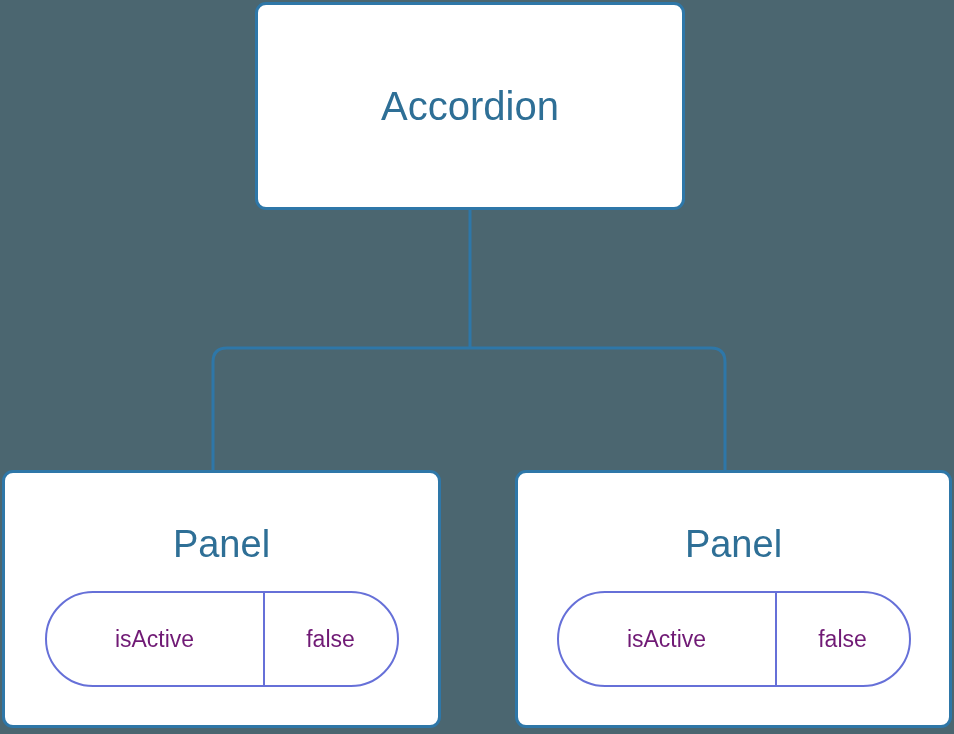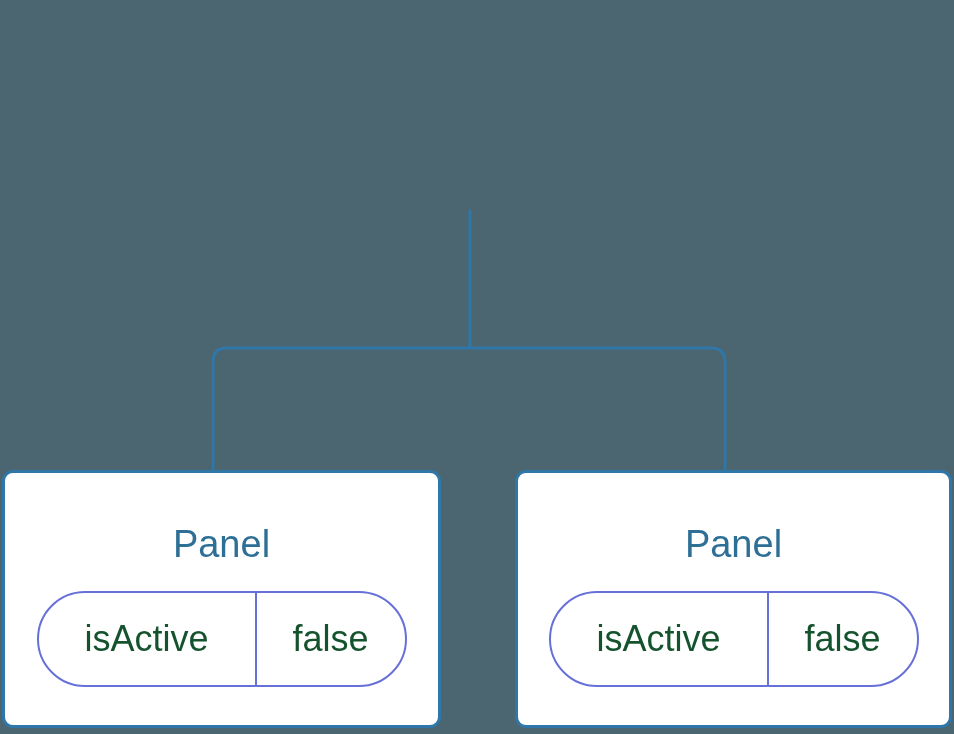--- a/index.html
+++ b/index.html
@@ -89,52 +89,55 @@
     box-sizing: border-box;
     background: #ffffff;
     display: flex;
     align-items: stretch;
     overflow: hidden;
   }
   .pill-cell {
     display: flex;
     align-items: center;
     justify-content: center;
-    color: #14532d;
-    font-size: 36px;
+    color: #701a75;
+    font-size: 23px;
     line-height: 1;
     white-space: nowrap;
     box-sizing: border-box;
   }
   .pill-key {
     width: 216px;
   }
   .pill-divider {
     width: 2px;
     background: #6670d8;
     flex: 0 0 auto;
   }
   .pill-value {
-    width: 148px;
+    width: 132px;
   }
 </style>
 </head>
 <body>
 
 <div id="stage">
 
   <svg id="connectors" viewBox="0 0 954 734" width="954" height="734" fill="none">
 
     <path d="M 470 210 L 470 348" stroke="#2e77a8" stroke-width="3" fill="none" stroke-linecap="butt"></path>
 
     <path d="M 470 348 L 227 348 Q 213 348 213 362 L 213 472" stroke="#2e77a8" stroke-width="3" fill="none" stroke-linecap="butt"></path>
 
     <path d="M 470 348 L 711 348 Q 725 348 725 362 L 725 472" stroke="#2e77a8" stroke-width="3" fill="none" stroke-linecap="butt"></path>
   </svg>
 
+  <div class="node node-root">
+    <div class="node-title">Accordion</div>
+  </div>
 
   <div class="node node-child-left">
     <div class="node-title">Panel</div>
     <div class="pill">
       <div class="pill-cell pill-key">isActive</div>
       <div class="pill-divider"></div>
       <div class="pill-cell pill-value">false</div>
     </div>
   </div>
 

